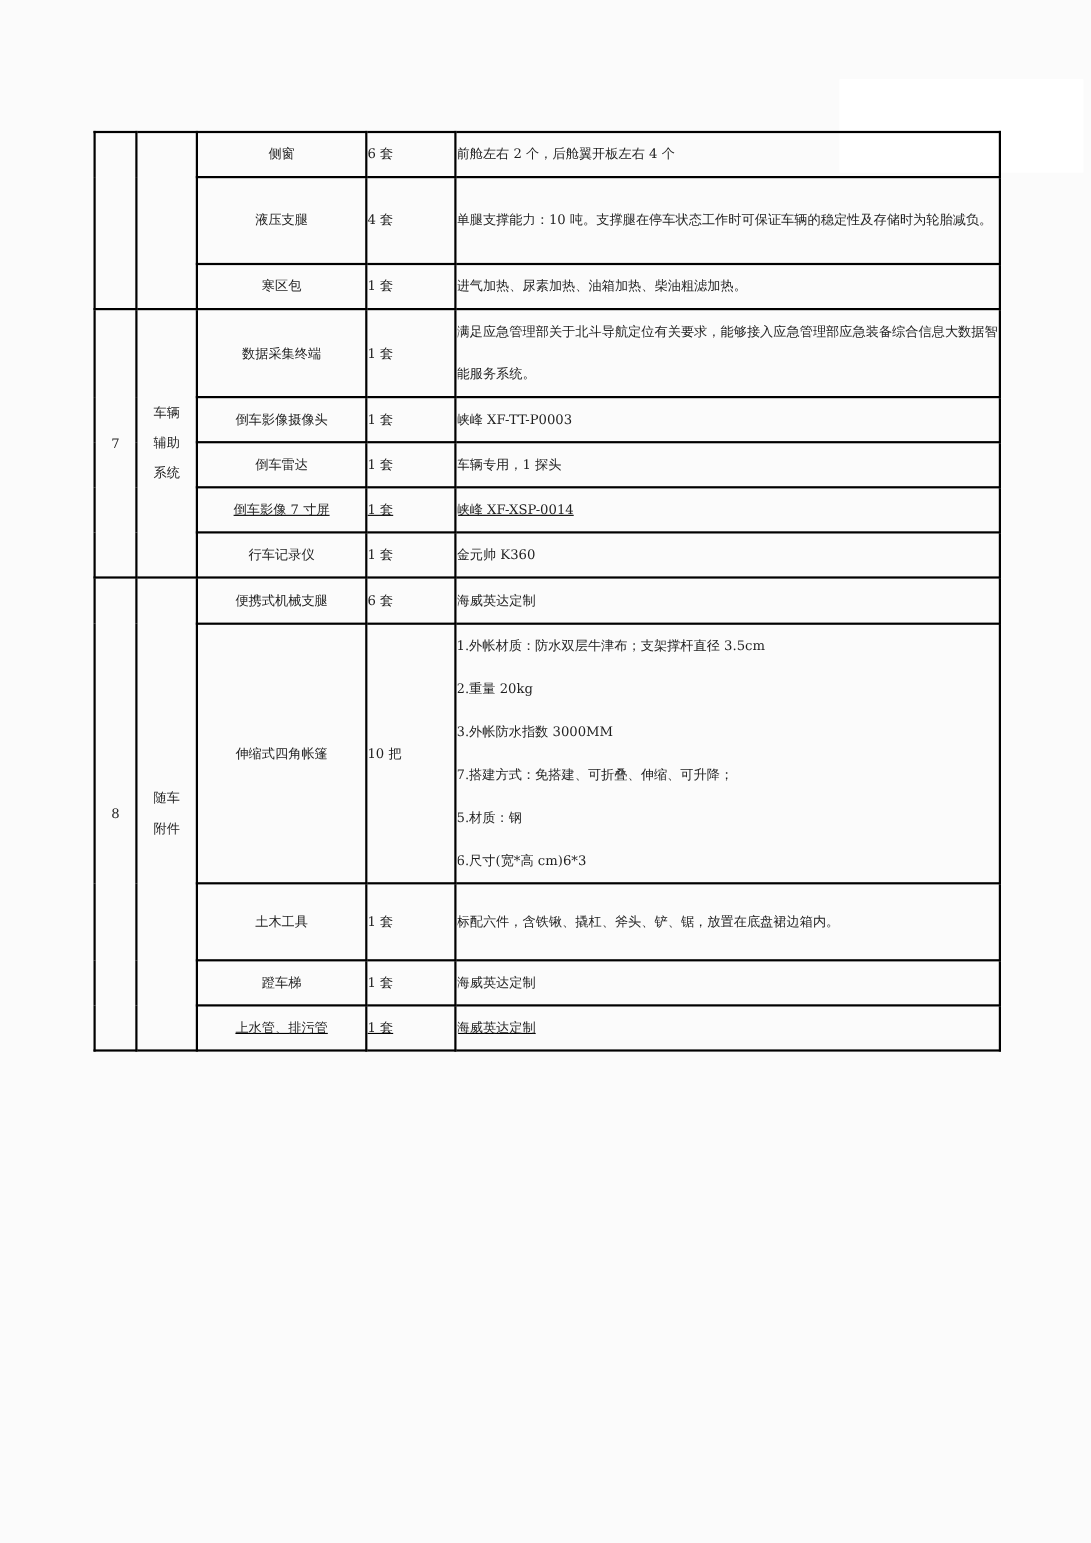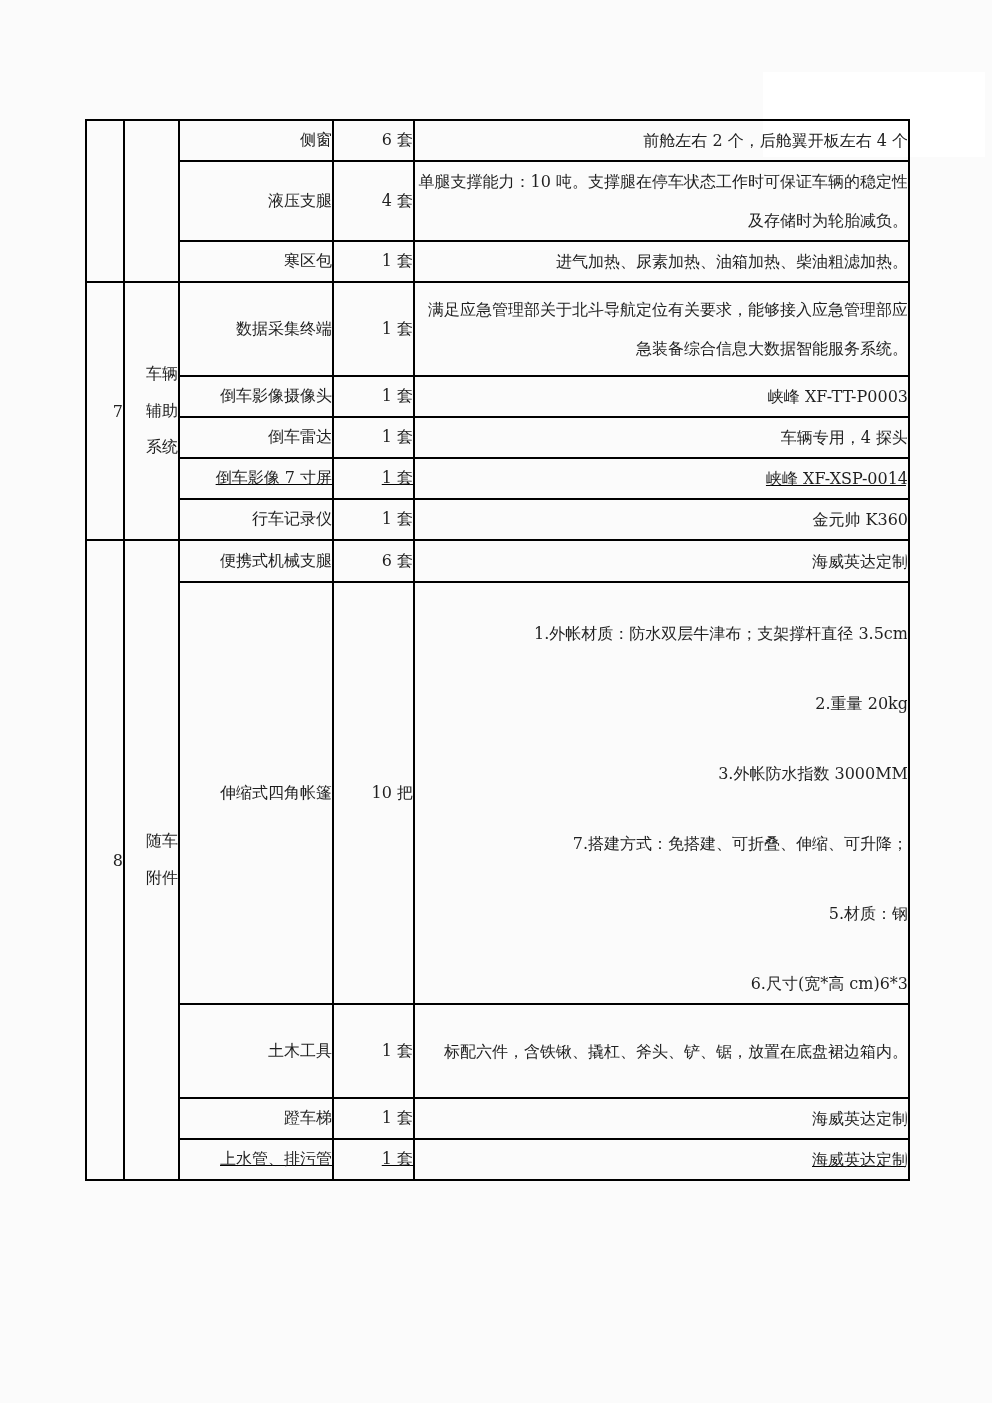--- a/index.html
+++ b/index.html
@@ -30,24 +30,23 @@
     position: absolute;
     left: 85px;
     top: 119px;
     width: 823px;
     border-collapse: collapse;
     table-layout: fixed;
   }
   table.spec-table td {
     border: 2px solid #000000;
     color: #1f1f1f;
-    font-size: 16px;
+    font-size: 12px;
     padding: 0;
     overflow: hidden;
-    text-align: right;
   }
   .c-no {
     text-align: center;
     vertical-align: middle;
   }
   .c-cat {
     text-align: center;
     vertical-align: middle;
     white-space: pre-line;
     line-height: 2.3;
@@ -66,28 +65,27 @@
   .c-desc {
     text-align: left;
     vertical-align: middle;
     padding: 2px 10px 2px 11px;
     line-height: 39px;
     border-radius: 19px;
   }
   .desc-line {
     line-height: 39px;
     white-space: nowrap;
-    margin-top: 31px;
   }
   
   .h38  { height: 38px; }
   .h39  { height: 39px; text-decoration: underline; }
   .h40  { height: 40px; }
   .h42  { height: 42px; }
-  .h78  { height: 94px; }
+  .h78  { height: 70px; }
   .h79  { height: 79px; }
   .h235 { height: 235px; }
 </style>
 </head>
 <body>
 
 <div class="page">
 
   <div class="highlight-box"></div>
 
@@ -129,21 +127,21 @@
         <td class="c-desc">满足应急管理部关于北斗导航定位有关要求，能够接入应急管理部应急装备综合信息大数据智能服务系统。</td>
       </tr>
       <tr class="h40">
         <td class="c-name">倒车影像摄像头</td>
         <td class="c-qty">1 套</td>
         <td class="c-desc">峡峰 XF-TT-P0003</td>
       </tr>
       <tr class="h40">
         <td class="c-name">倒车雷达</td>
         <td class="c-qty">1 套</td>
-        <td class="c-desc">车辆专用，4 探头</td>
+        <td class="c-desc">车辆专用，1 探头</td>
       </tr>
       <tr class="h39">
         <td class="c-name">倒车影像 7 寸屏</td>
         <td class="c-qty">1 套</td>
         <td class="c-desc">峡峰 XF-XSP-0014</td>
       </tr>
       <tr class="h40">
         <td class="c-name">行车记录仪</td>
         <td class="c-qty">1 套</td>
         <td class="c-desc">金元帅 K360</td>

